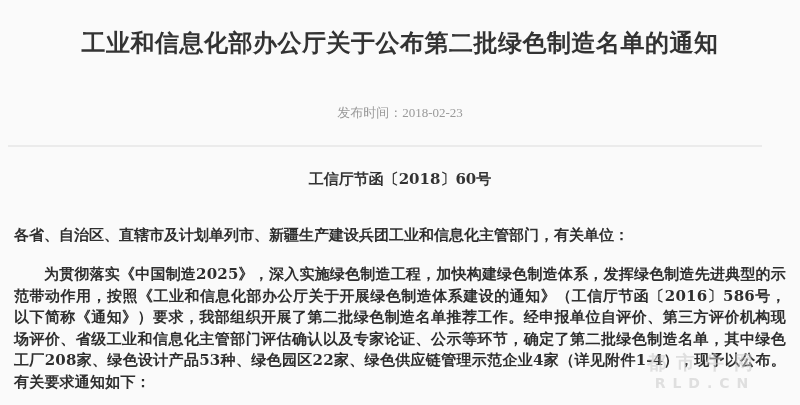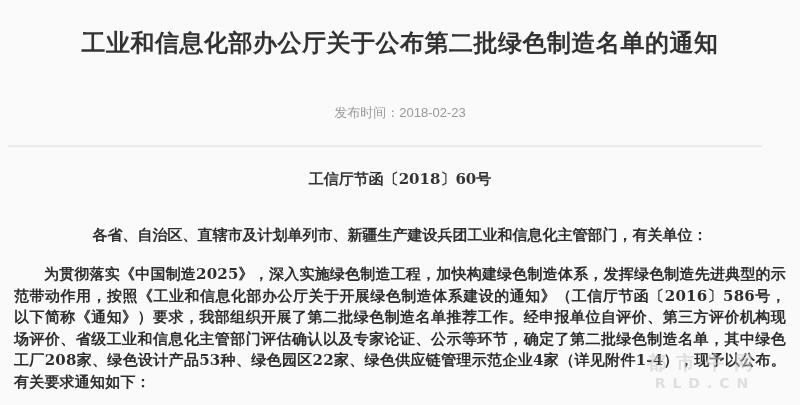--- a/index.html
+++ b/index.html
@@ -25,21 +25,21 @@
     font-weight: bold;
     color: #333333;
     letter-spacing: 0.5px;
   }
   .publish-time {
     margin-top: 46px;
     text-align: center;
     font-size: 13px;
     line-height: 16px;
     color: #999999;
-    font-family: Liberation Sans, sans-serif;
+    font-family: Liberation Serif, serif;
   }
   .divider {
     margin-top: 24px;
     margin-left: 8px;
     width: 754px;
     height: 0;
     border: none;
     border-top: 2px solid #ebebeb;
   }
   .doc-number {
@@ -51,21 +51,20 @@
     font-weight: 600;
   }
   .salutation {
     margin-top: 36px;
     padding: 0 14px;
     font-size: 15px;
     line-height: 20px;
     color: #2f2f2f;
     font-weight: bold;
     font-family: "Liberation Sans", "DejaVu Sans", sans-serif;
-    text-align: center;
   }
   .notice-body {
     margin-top: 19px;
     padding: 0 14px;
     font-size: 15px;
     line-height: 21.5px;
     text-align: justify;
     text-indent: 2em;
     color: #2f2f2f;
     font-weight: 600;

